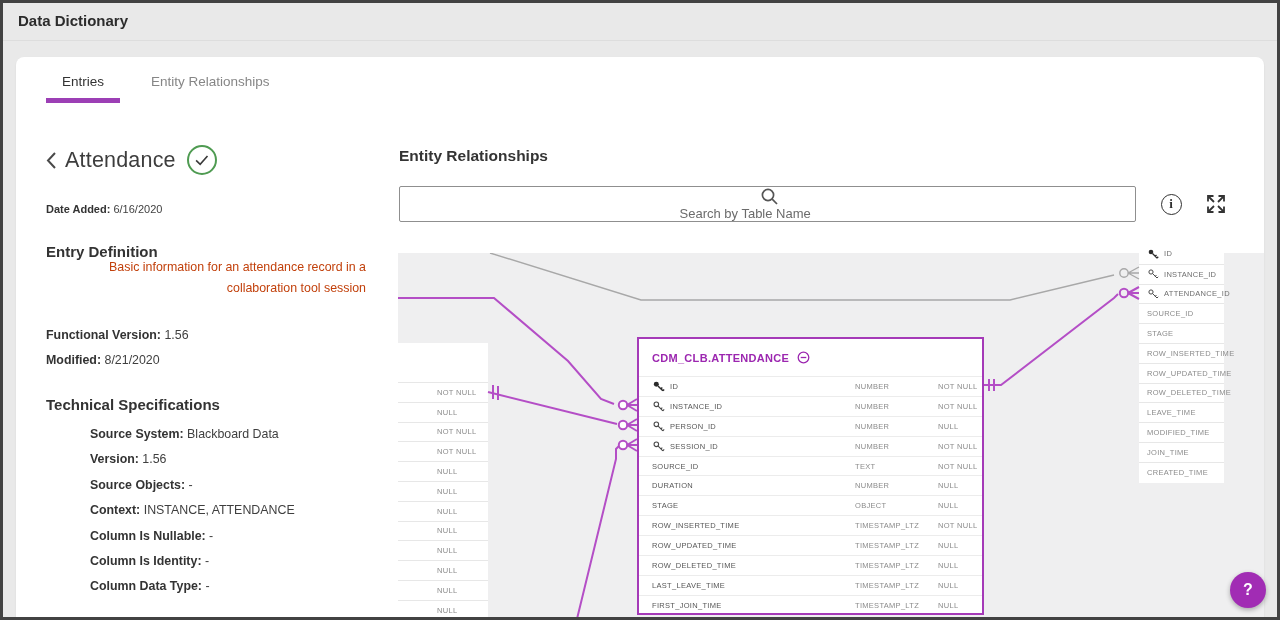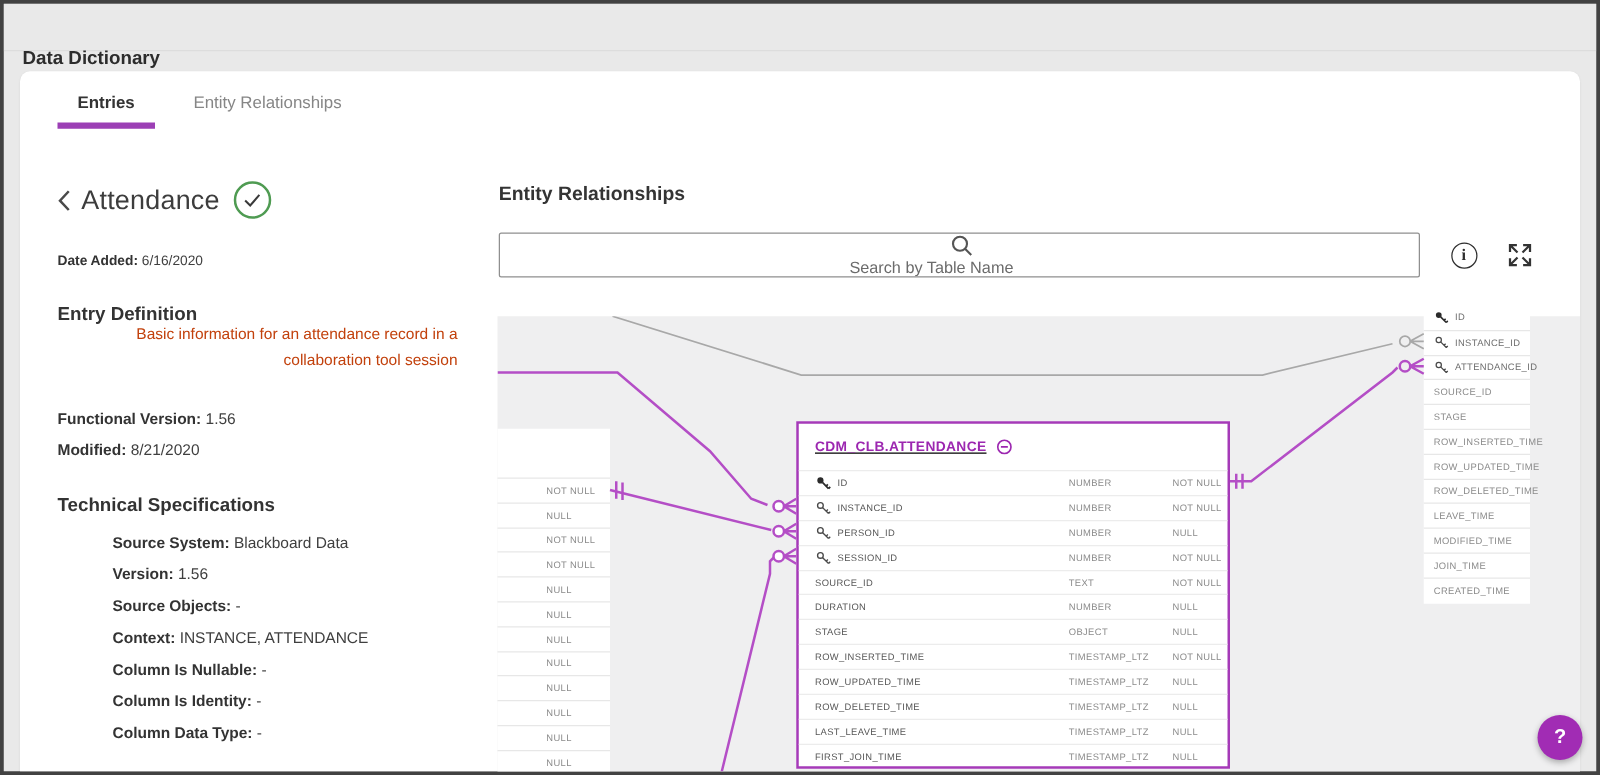--- a/index.html
+++ b/index.html
@@ -2,28 +2,28 @@
 <html><head>
 <meta charset="utf-8">
 <style>
   * { margin:0; padding:0; box-sizing:border-box; }
   html,body { width:1280px; height:620px; font-family:"Liberation Sans", sans-serif; }
   .screen { position:relative; width:1280px; height:620px; background:#e9e9e9;
             border:3px solid #424242; overflow:hidden; }
   
   .titlebar { position:absolute; left:0; top:0; right:0; height:38px; background:#e9e9e9;
               border-bottom:1px solid rgba(0,0,0,0.05); }
-  .titlebar .t { position:absolute; left:15px; top:9px; font-size:15px; font-weight:bold; color:#2c2c2c;margin-top:26px; }
+  .titlebar .t { position:absolute; left:15px; top:9px; font-size:15px; font-weight:bold; color:#2c2c2c; }
   
   .card { position:absolute; left:13px; top:54px; width:1248px; height:566px; background:#fff;
           border-radius:8px 8px 0 0; box-shadow:0 1px 2px rgba(0,0,0,0.08); overflow:hidden; }
   
   .tabs { position:absolute; left:30px; top:0; display:flex; }
   .tab { position:relative; padding:17px 16px 14px 16px; font-size:13.5px; color:#868686; cursor:pointer; }
-  .tab.active { color:#333; font-weight:bold; margin-right:15px; }
+  .tab.active { color:#333; font-weight:normal; margin-right:15px; }
   .tab-underline { position:absolute; left:0; right:0; bottom:0; height:5px; background:#9c3fb5; }
   
   .back-row { position:absolute; left:30px; top:88px; display:flex; align-items:center; }
   .chev { margin-right:8px; display:inline-flex; cursor:pointer; }
   .entry-title { font-size:21.5px; color:#3d3d3d; letter-spacing:.2px;text-align:center; }
   .check { width:30px; height:30px; border:2px solid #4f9b52; border-radius:50%; margin-left:11px;
            display:flex; align-items:center; justify-content:center; }
   .date-added { position:absolute; left:30px; top:146px; font-size:11px; color:#3f3f3f; }
   .lbl { font-weight:bold; color:#333; }
   .h2 { position:absolute; left:30px; font-size:15px; font-weight:bold; color:#333; }
@@ -56,21 +56,21 @@
   .left-tbl .srow { padding-left:39px; }
   .right-tbl { left:741px; top:-9px; width:85px; height:239px; }
   .right-tbl .rows { top:0; }
   .right-tbl .srow { padding-left:8px; color:#8b8b8b; }
   .right-tbl .srow:first-child { border-top:none; }
   .right-tbl .srow .nm { color:#6e6e6e; }
   .keyicon { flex:none; margin-right:5px; }
   
   .main-tbl { position:absolute; left:239px; top:84px; width:347px; height:278px; background:#fff;
               border:2px solid #a53ab8; }
-  .main-tbl .hdr { height:37px; display:flex; align-items:center; padding-left:13px; cursor:move;text-decoration:underline; }
+  .main-tbl .hdr { height:37px; display:flex; align-items:center; padding-left:13px; cursor:move; }
   .main-tbl .hdr .nm { font-size:11px; font-weight:bold; color:#9c27b0; letter-spacing:.3px; }
   .main-tbl .hdr svg { margin-left:8px; cursor:pointer; }
   .mrow { position:relative; height:19.9px; border-top:1px solid #ececec; display:flex; align-items:center;
           padding-left:13px; font-size:7.5px; letter-spacing:.3px; }
   .mrow .nm { color:#575757; }
   .mrow .tp { position:absolute; left:216px; color:#8b8b8b; }
   .mrow .nl { position:absolute; left:299px; color:#8b8b8b; }
   
   .help-btn { position:absolute; left:1227px; top:569px; width:36px; height:36px; border-radius:50%;
               background:#a12cb4; color:#fff; font-size:16px; font-weight:bold; border:none; cursor:pointer;

